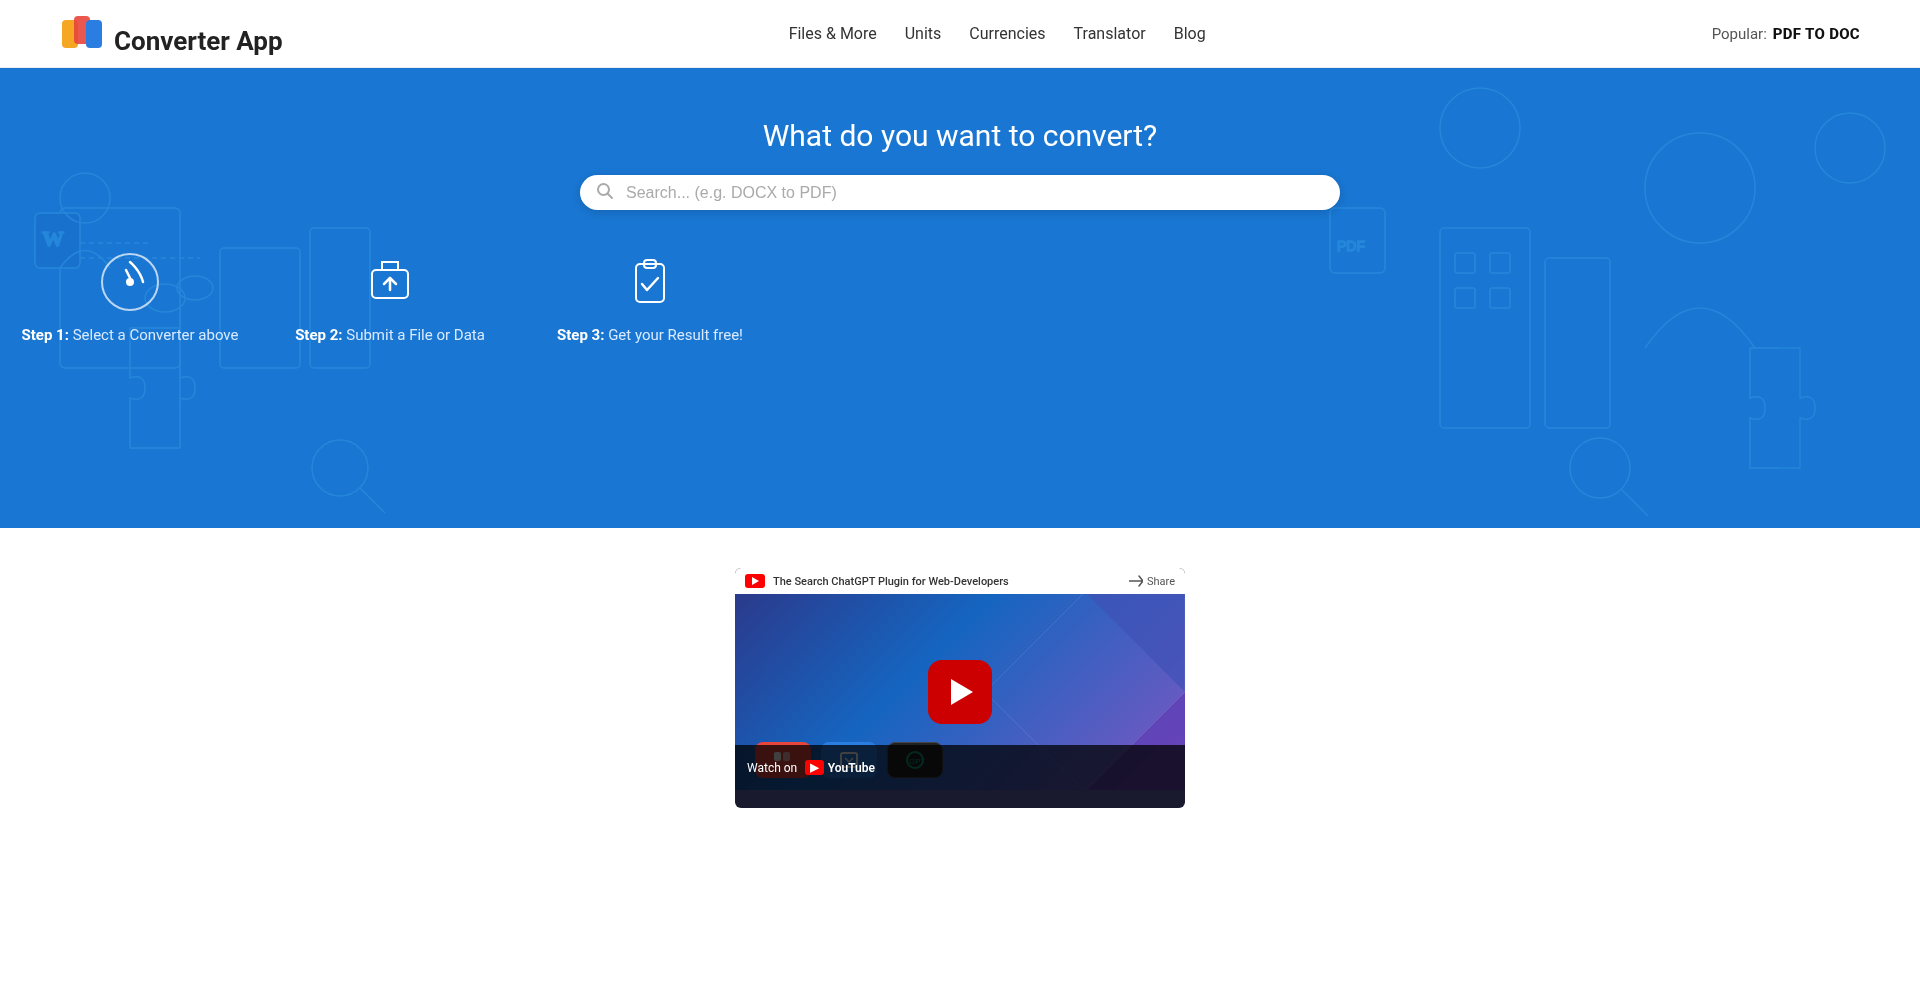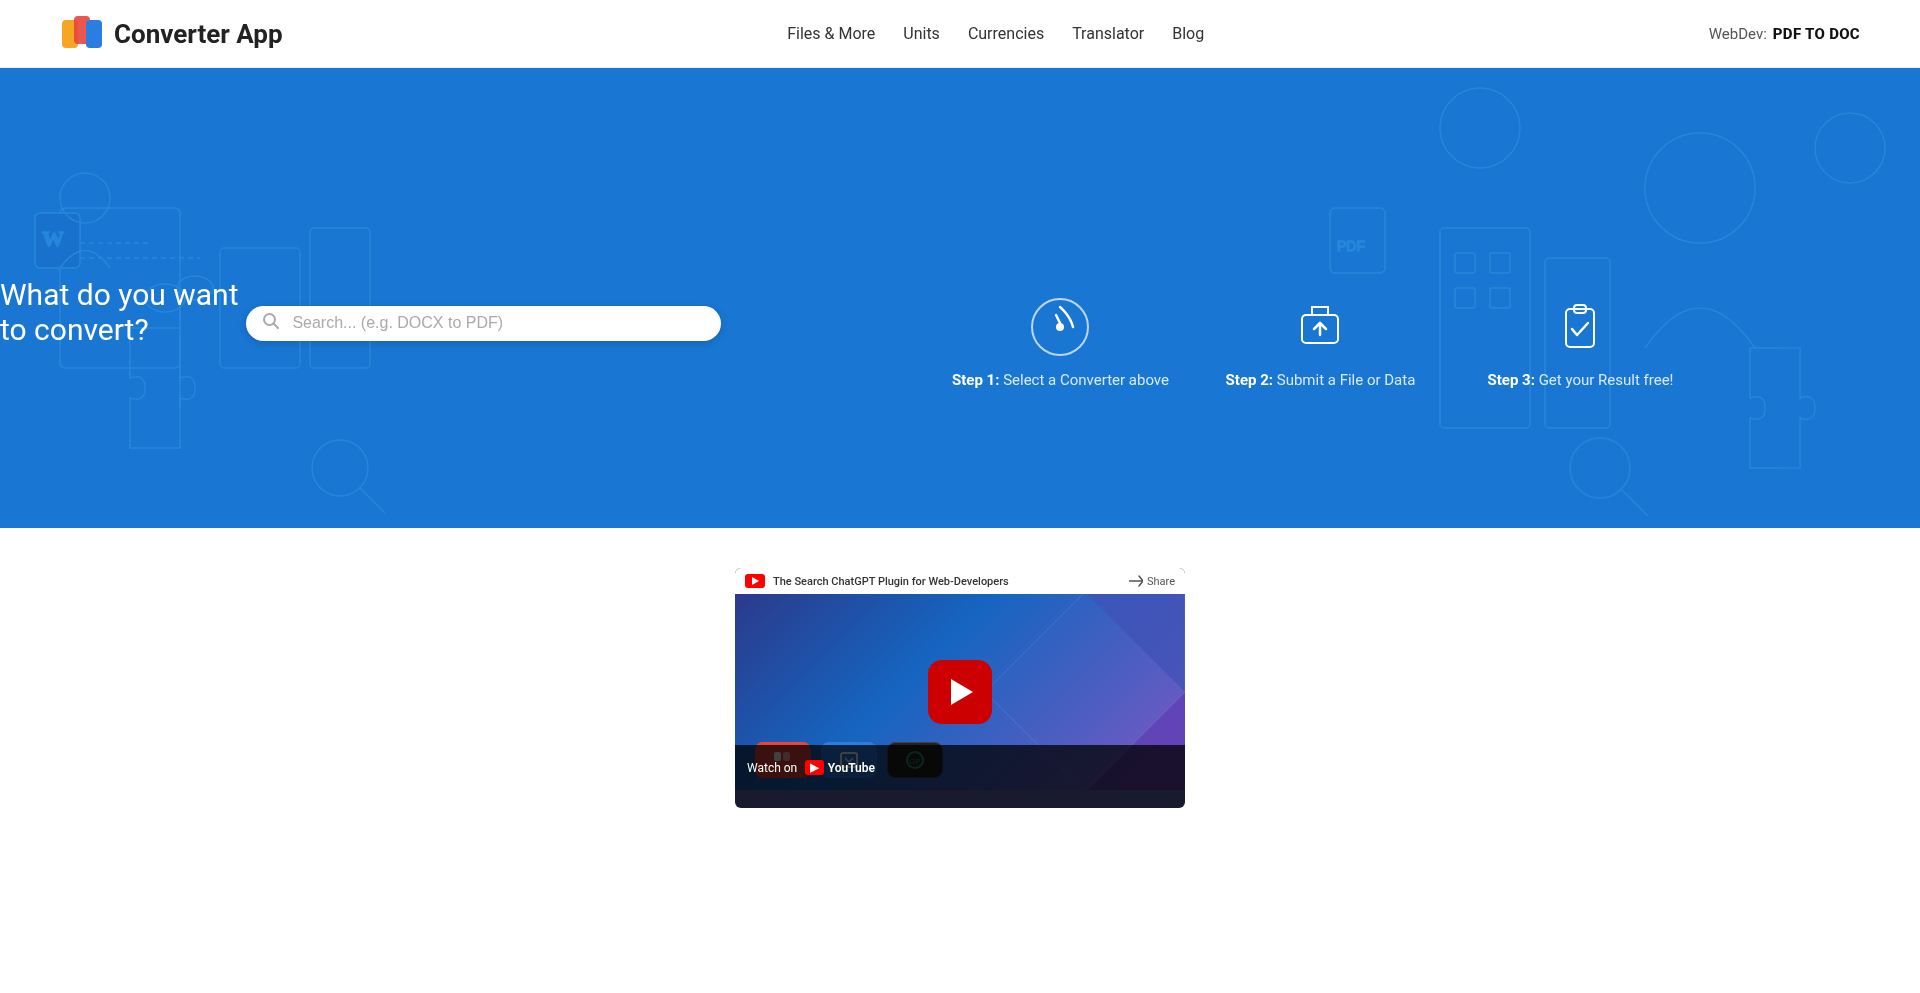--- a/index.html
+++ b/index.html
@@ -10,21 +10,21 @@
       display: flex;
       align-items: center;
       justify-content: space-between;
       padding: 0 60px;
       height: 68px;
       background: #fff;
       border-bottom: 1px solid #eee;
     }
     .logo-area {
       display: flex;
-      align-items: center;
+      align-items: flex-end;
       gap: 10px;
       text-decoration: none;
     }
     .logo-icon {
       width: 44px;
       height: 44px;
     }
     .logo-text {
       font-size: 26px;
       font-weight: 700;
@@ -57,21 +57,21 @@
     }
 
     
     .hero {
       position: relative;
       background: #1976d2;
       width: 100%;
       height: 460px;
       overflow: hidden;
       display: flex;
-      flex-direction: row;
+      flex-direction: column;
       align-items: center;
       justify-content: flex-start;
       padding-top: 50px;
     }
 
     
     .hero-bg {
       position: absolute;
       inset: 0;
       pointer-events: none;
@@ -108,21 +108,20 @@
       color: #333;
       box-shadow: 0 2px 10px rgba(0,0,0,0.15);
     }
     .search-input::placeholder { color: #aaa; }
 
     
     .steps-row {
       display: flex;
       gap: 0;
       align-items: flex-start;
-      justify-content: center;
       margin-top: 40px;
       z-index: 2;
       width: 100%;
     }
     .step-item {
       display: flex;
       flex-direction: column;
       align-items: center;
       width: 260px;
       gap: 10px;
@@ -302,21 +301,21 @@
 
   <nav class="nav">
     <a class="nav-link" href="#">Files &amp; More</a>
     <a class="nav-link" href="#">Units</a>
     <a class="nav-link" href="#">Currencies</a>
     <a class="nav-link" href="#">Translator</a>
     <a class="nav-link" href="#">Blog</a>
   </nav>
 
   <div class="popular-area">
-    <span class="popular-label">WebDev:</span>
+    <span class="popular-label">Popular:</span>
     <a class="popular-link" href="#">PDF TO DOC</a>
   </div>
 </header>
 
 <section class="hero">
 
   <svg class="hero-bg" viewBox="0 0 1920 460" xmlns="http://www.w3.org/2000/svg" preserveAspectRatio="xMidYMid slice">
 
     <g opacity="0.22" stroke="#4fc3f7" fill="none" stroke-width="1.5">
 

